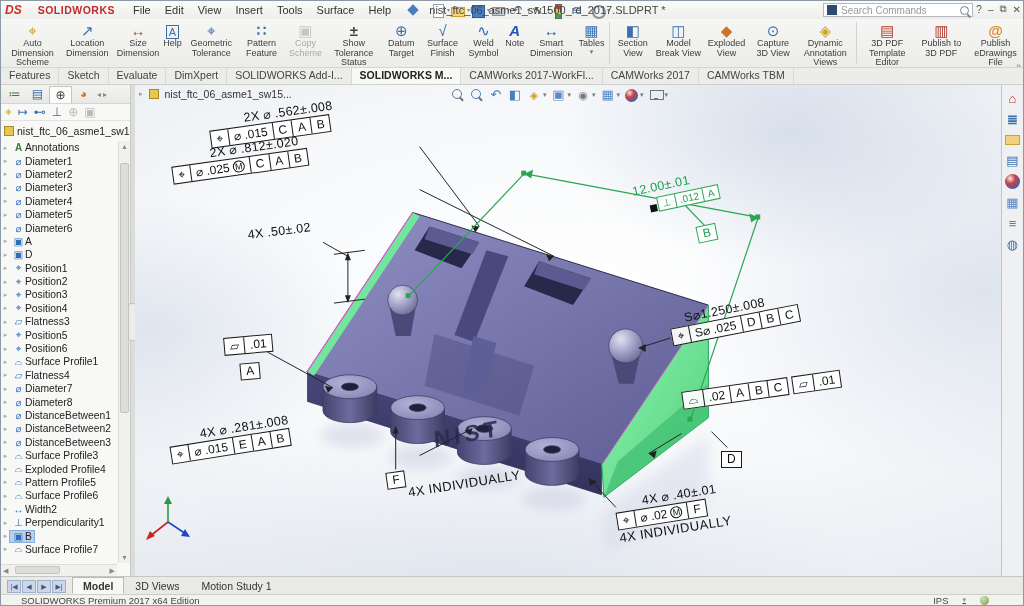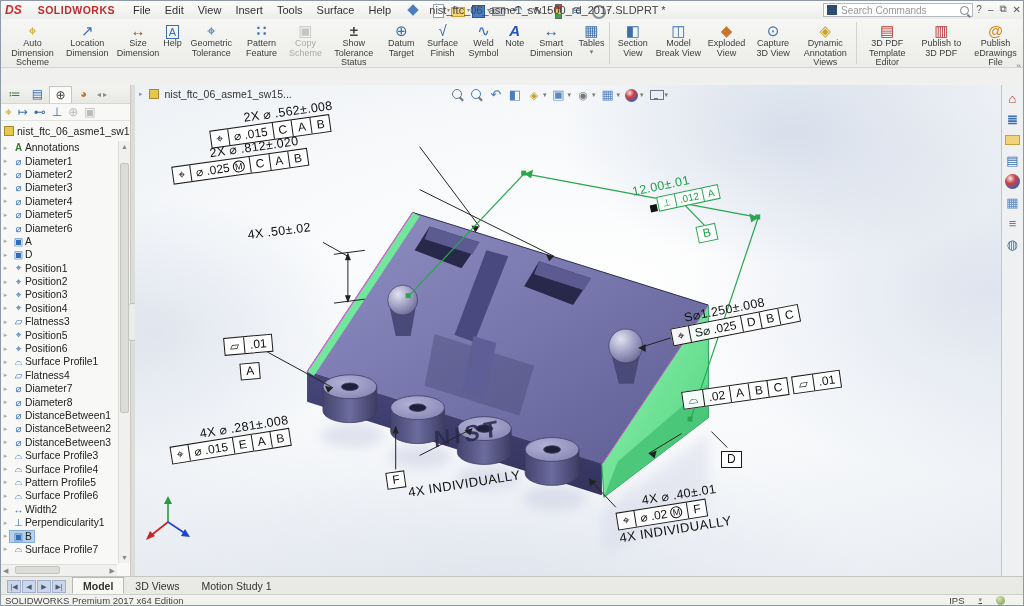--- a/index.html
+++ b/index.html
@@ -171,21 +171,21 @@
   .tp-scenes::before{content:"▦";color:#5a87c5}
   .tp-custom-properties::before{content:"≡";color:#777;font-weight:bold}
   .tp-forum::before{content:"◍";color:#3b6fae}
 
   
   #modeltabs { position:absolute; left:0; bottom:11px; width:100%; height:18px; background:#e9e9e6; border-top:1px solid #c6c6c3; display:flex; align-items:flex-end; font-size:10.5px; color:#333; }
   #navbtns { display:flex; gap:1px; margin:0 6px 1px 6px; }
   #navbtns span { width:14px; height:13px; background:#ccd6e8; border:1px solid #9fb0cc; font-size:7px; line-height:12px; text-align:center; color:#44597a; }
   .mtab { padding:2px 10px 1px; border:1px solid transparent; cursor:default; white-space:nowrap; }
   .mtab.active { background:#f8f8f5; border-color:#b8b8b5; border-bottom-color:#f8f8f5; font-weight:bold; }
-  #statusbar { position:absolute; left:0; bottom:0; width:100%; height:11px; background:#f2f2ef; border-top:1px solid #cfcfcc; font-size:9.5px; color:#444; display:flex; align-items:center; padding:0 4px; }
+  #statusbar { position:absolute; left:0; bottom:0; width:100%; height:11px; background:#f2f2ef; border-top:1px solid #cfcfcc; font-size:9.5px; color:#444; display:flex; align-items:center; padding:0 20px; }
   #statusbar .right { margin-left:auto; display:flex; align-items:center; gap:14px; padding-right:14px;text-decoration:underline; }
   #statusbar .globe { width:9px; height:9px; border-radius:50%; background:radial-gradient(circle at 35% 30%, #cfe0c0, #7a9c3a); }
 </style>
 </head>
 <body>
 
 <div id="app">
 
   <div id="titlebar">
     <div id="logo">
@@ -317,20 +317,31 @@
           <span class="rlabel">Publish to 3D PDF</span>
         </div>
         <div class="rbtn">
           <span class="ricon ri-publish-edraw"></span>
           <span class="rlabel">Publish eDrawings File</span>
         </div>
       </div>
     <span id="rib-overflow">»</span>
   </div>
 
+  <div id="cmdtabs">
+      <div class="ctab">Features</div>
+      <div class="ctab">Sketch</div>
+      <div class="ctab">Evaluate</div>
+      <div class="ctab">DimXpert</div>
+      <div class="ctab">SOLIDWORKS Add-I...</div>
+      <div class="ctab active">SOLIDWORKS M...</div>
+      <div class="ctab">CAMWorks 2017-WorkFl...</div>
+      <div class="ctab">CAMWorks 2017</div>
+      <div class="ctab">CAMWorks TBM</div>
+    </div>
 
   <div id="panel">
     <div id="pm-tabs">
       <span class="pmtab" style="color:#3a7a3a">≔</span>
       <span class="pmtab" style="color:#3b6fae">▤</span>
       <span class="pmtab active" style="color:#444">⊕</span>
       <span class="pmtab" style="color:#c9762a">◕</span>
       <span class="pm-arr">◂</span>
       <span class="pm-arr">▸</span>
     </div>
@@ -512,21 +523,21 @@
           <span class="arr">▸</span>
           <span class="rowbody">
             <span class="ti ti-profile"></span>
             <span class="tlabel">Surface Profile3</span>
           </span>
         </div>
         <div class="trow">
           <span class="arr">▸</span>
           <span class="rowbody">
             <span class="ti ti-profile"></span>
-            <span class="tlabel">Surface Profile4</span>
+            <span class="tlabel">Exploded Profile4</span>
           </span>
         </div>
         <div class="trow">
           <span class="arr">▸</span>
           <span class="rowbody">
             <span class="ti ti-profile"></span>
             <span class="tlabel">Pattern Profile5</span>
           </span>
         </div>
         <div class="trow">

